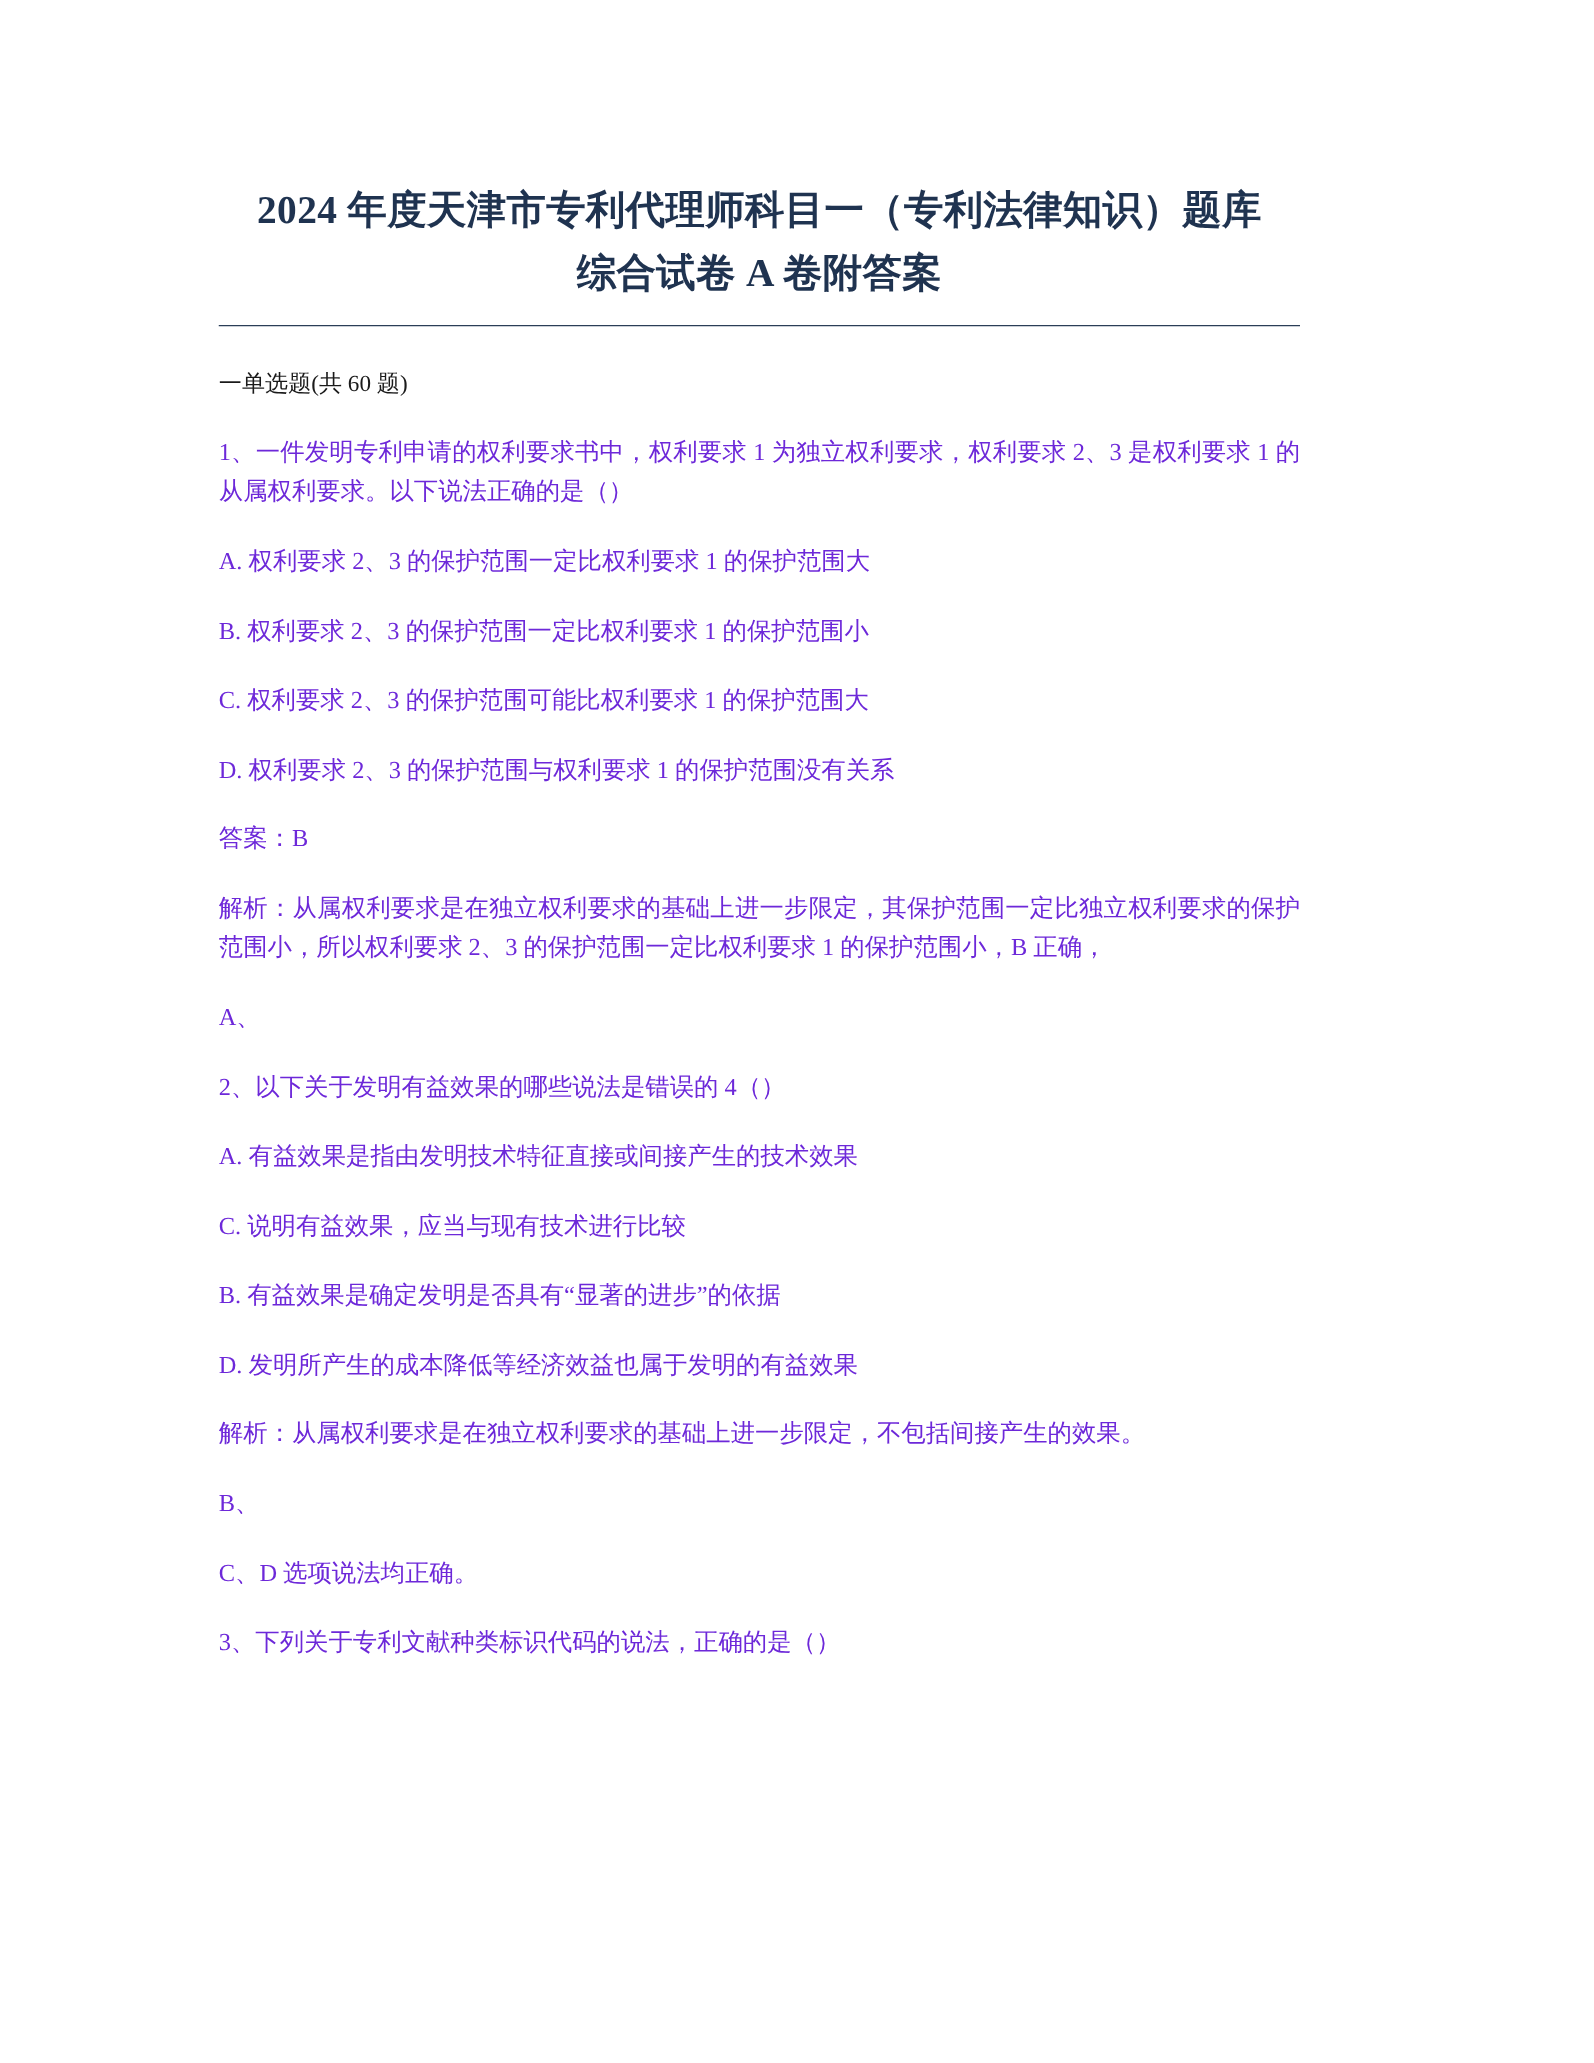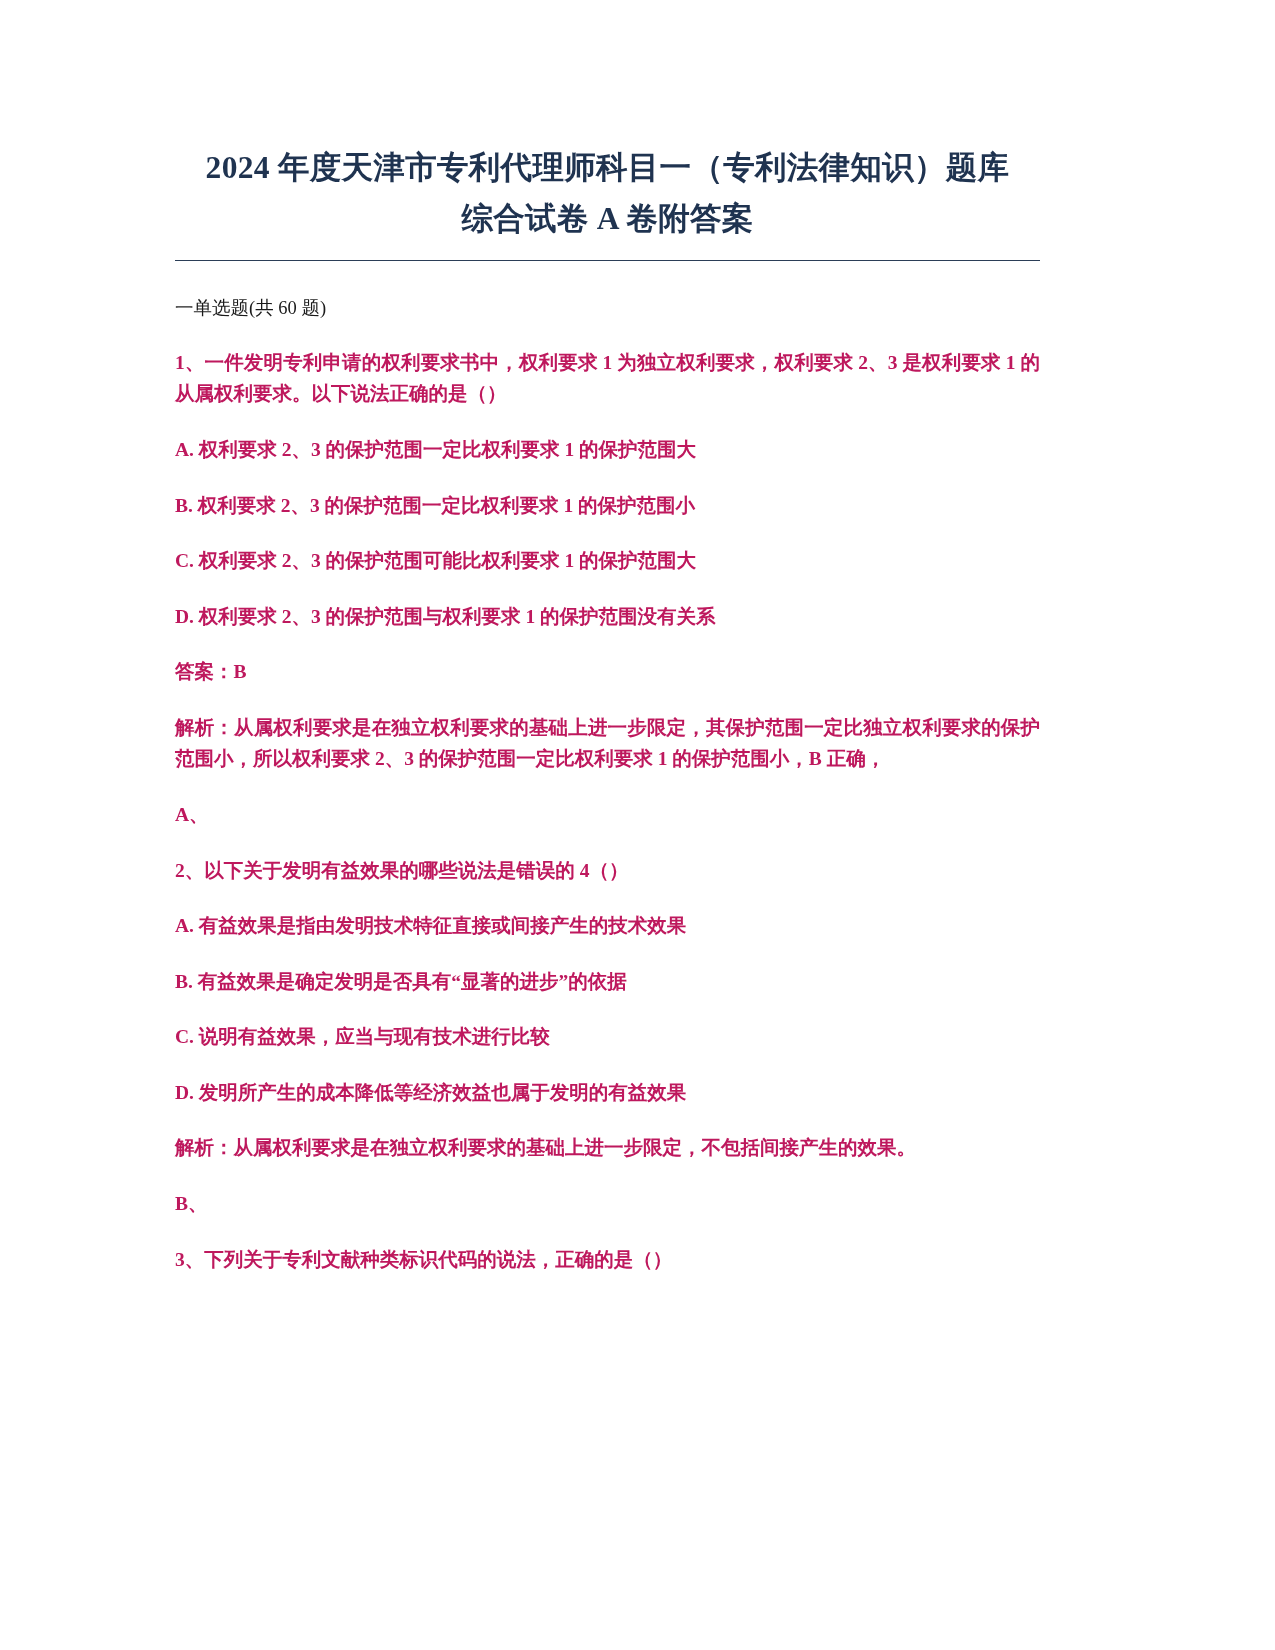--- a/index.html
+++ b/index.html
@@ -48,24 +48,23 @@
   .section-label {
     font-size: 18.5px;
     line-height: 1.5;
     margin: 34px 0 0 0;
     color: #1a1a1a;
   }
   p.block {
     font-size: 19.5px;
     line-height: 1.62;
     margin: 24px 0 0 0;
-    color: #be185d;
+    color: #6d28d9;
     text-align: justify;
     text-justify: inter-ideograph;
-    font-weight: bold;
   }
   .q-stem {
     text-indent: 0;
   }
   .opt {
     text-indent: 0;
   }
   .answer {
     text-indent: 0;
   }
@@ -104,24 +103,25 @@
       <p class="block opt">A. 权利要求 2、3 的保护范围一定比权利要求 1 的保护范围大</p>
       <p class="block opt">B. 权利要求 2、3 的保护范围一定比权利要求 1 的保护范围小</p>
       <p class="block opt">C. 权利要求 2、3 的保护范围可能比权利要求 1 的保护范围大</p>
       <p class="block opt">D. 权利要求 2、3 的保护范围与权利要求 1 的保护范围没有关系</p>
       <p class="block answer">答案：B</p>
       <p class="block explain">解析：从属权利要求是在独立权利要求的基础上进一步限定，其保护范围一定比独立权利要求的保护范围小，所以权利要求 2、3 的保护范围一定比权利要求 1 的保护范围小，B 正确，</p>
       <p class="block frag">A、</p>
 
       <p class="block q-stem">2、以下关于发明有益效果的哪些说法是错误的 4（）</p>
       <p class="block opt">A. 有益效果是指由发明技术特征直接或间接产生的技术效果</p>
+      <p class="block opt">C. 说明有益效果，应当与现有技术进行比较</p>
       <p class="block opt">B. 有益效果是确定发明是否具有“显著的进步”的依据</p>
-      <p class="block opt">C. 说明有益效果，应当与现有技术进行比较</p>
       <p class="block opt">D. 发明所产生的成本降低等经济效益也属于发明的有益效果</p>
       <p class="block explain">解析：从属权利要求是在独立权利要求的基础上进一步限定，不包括间接产生的效果。</p>
       <p class="block frag">B、</p>
+      <p class="block frag">C、D 选项说法均正确。</p>
 
       <p class="block q-stem">3、下列关于专利文献种类标识代码的说法，正确的是（）</p>
     </div>
 
   </div>
   <div class="tail-cut"></div>
 </div>
 
 </body></html>

